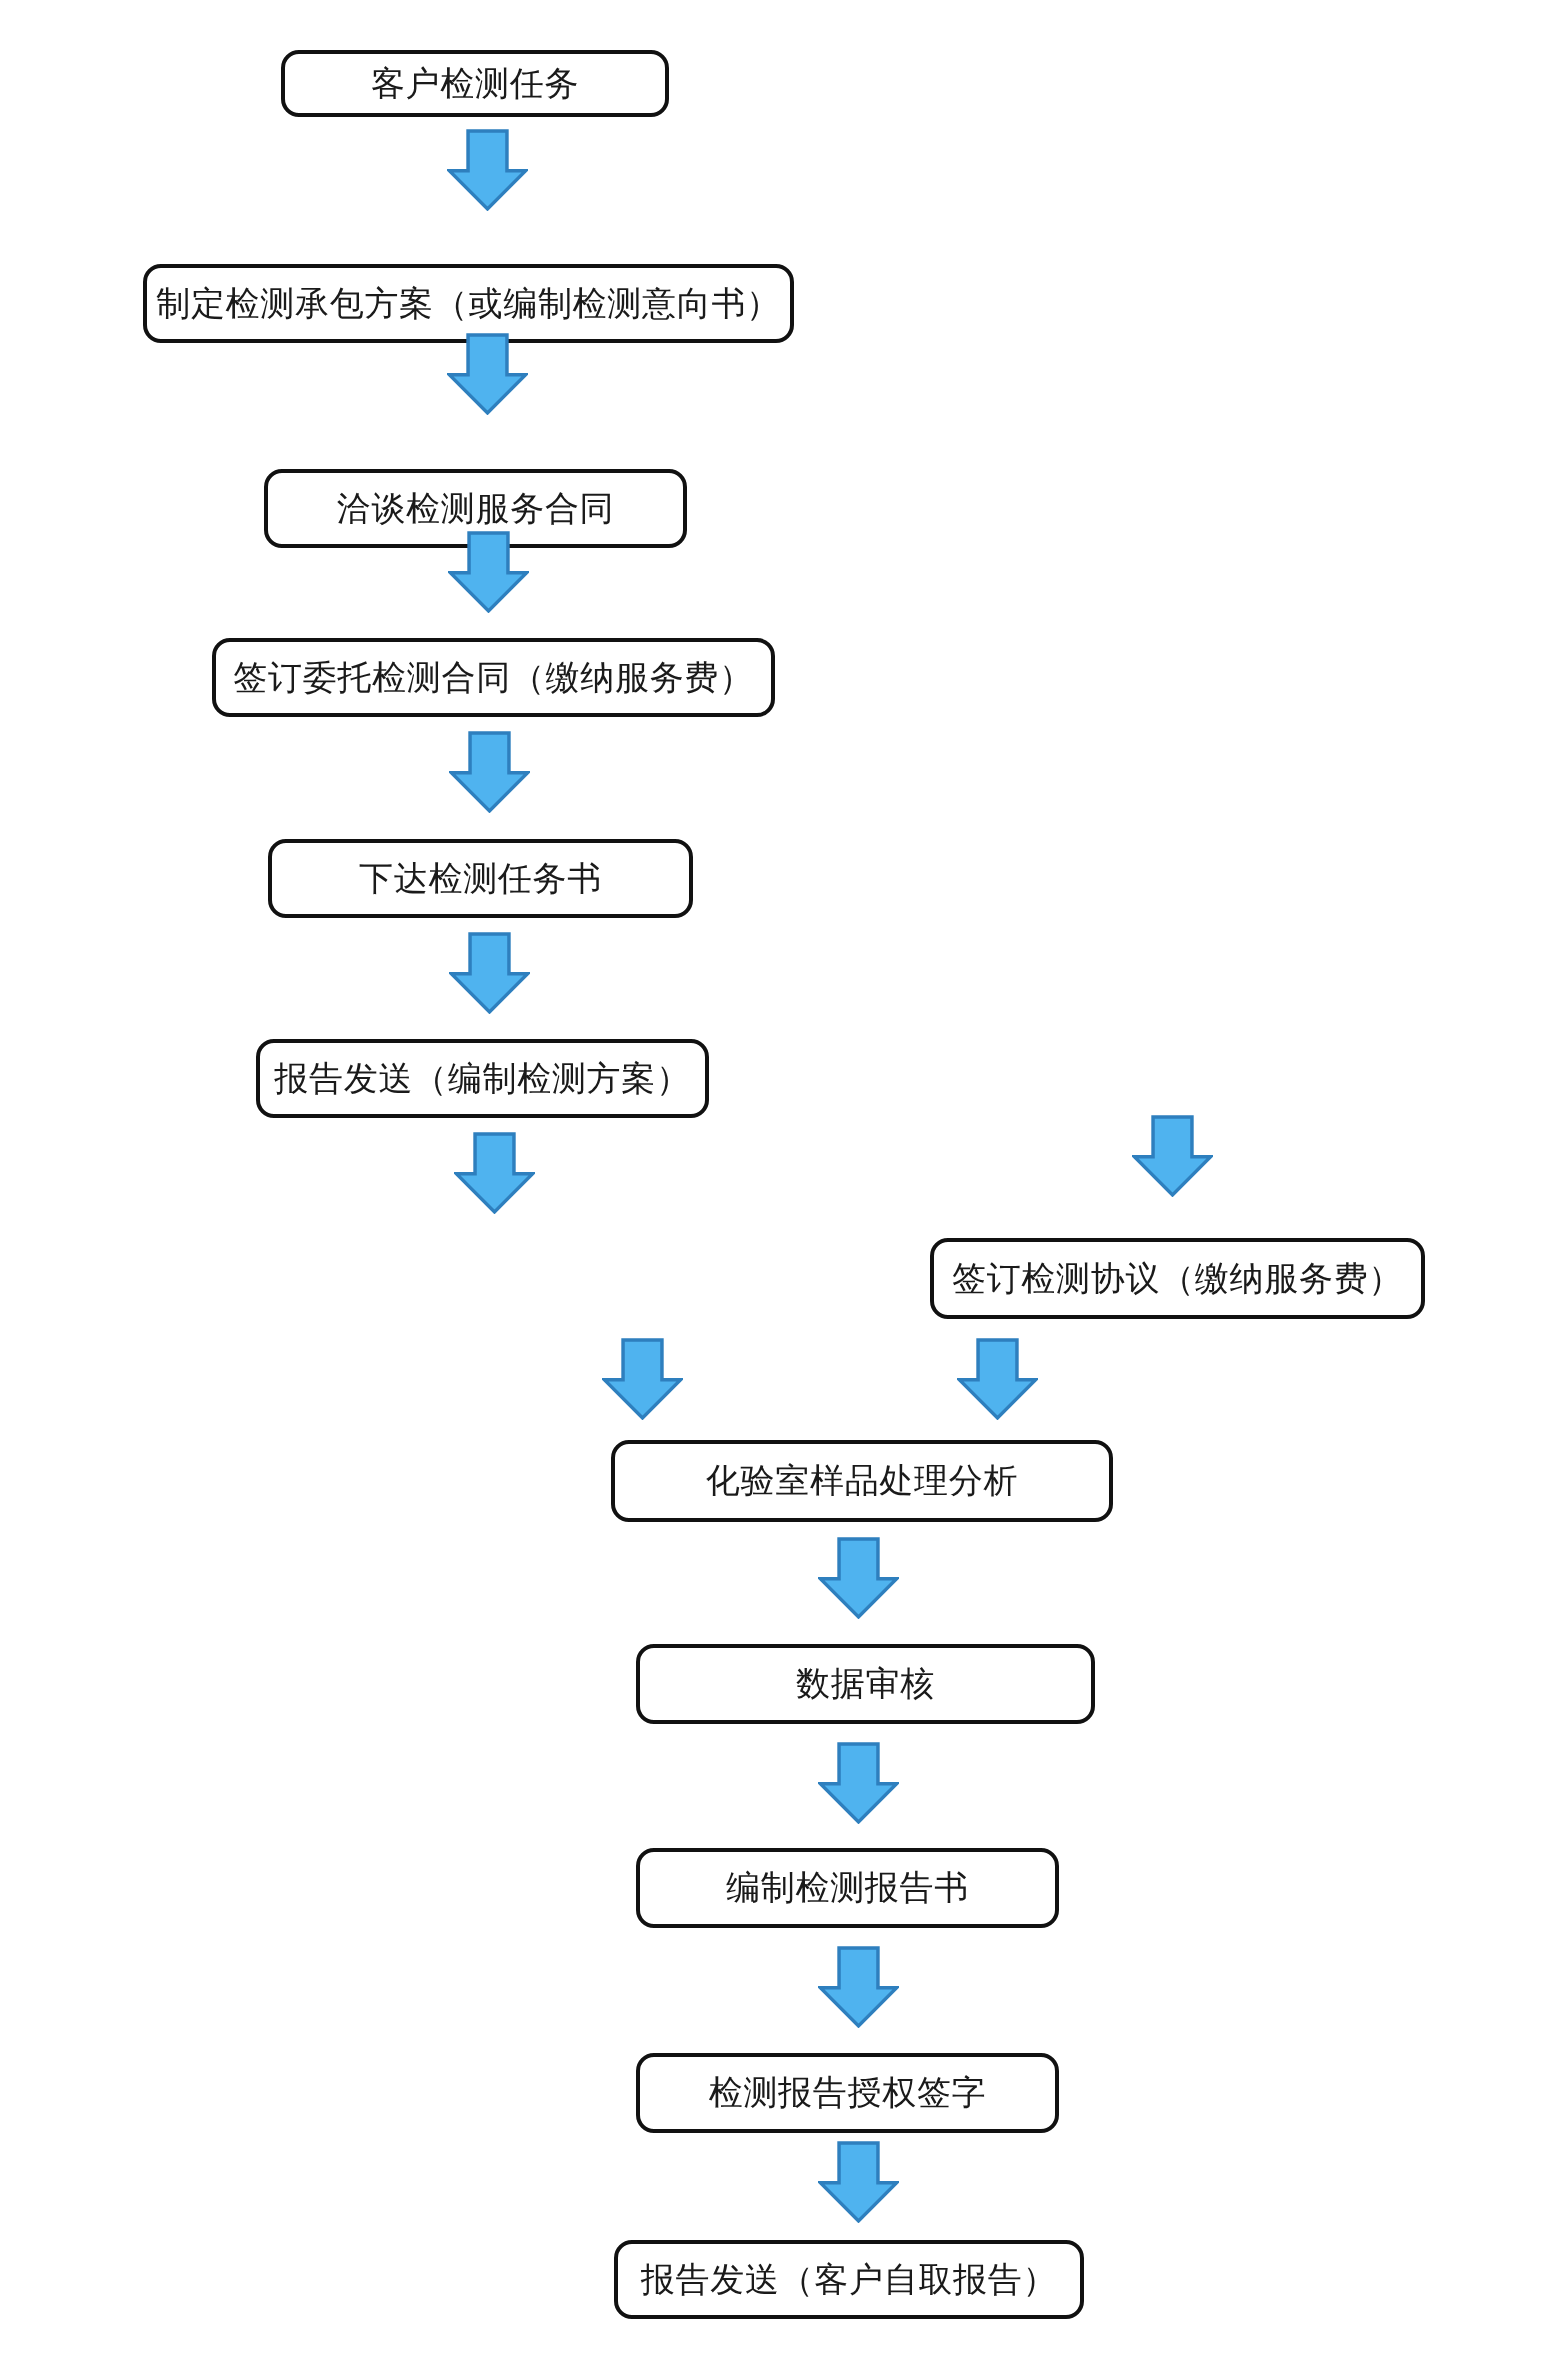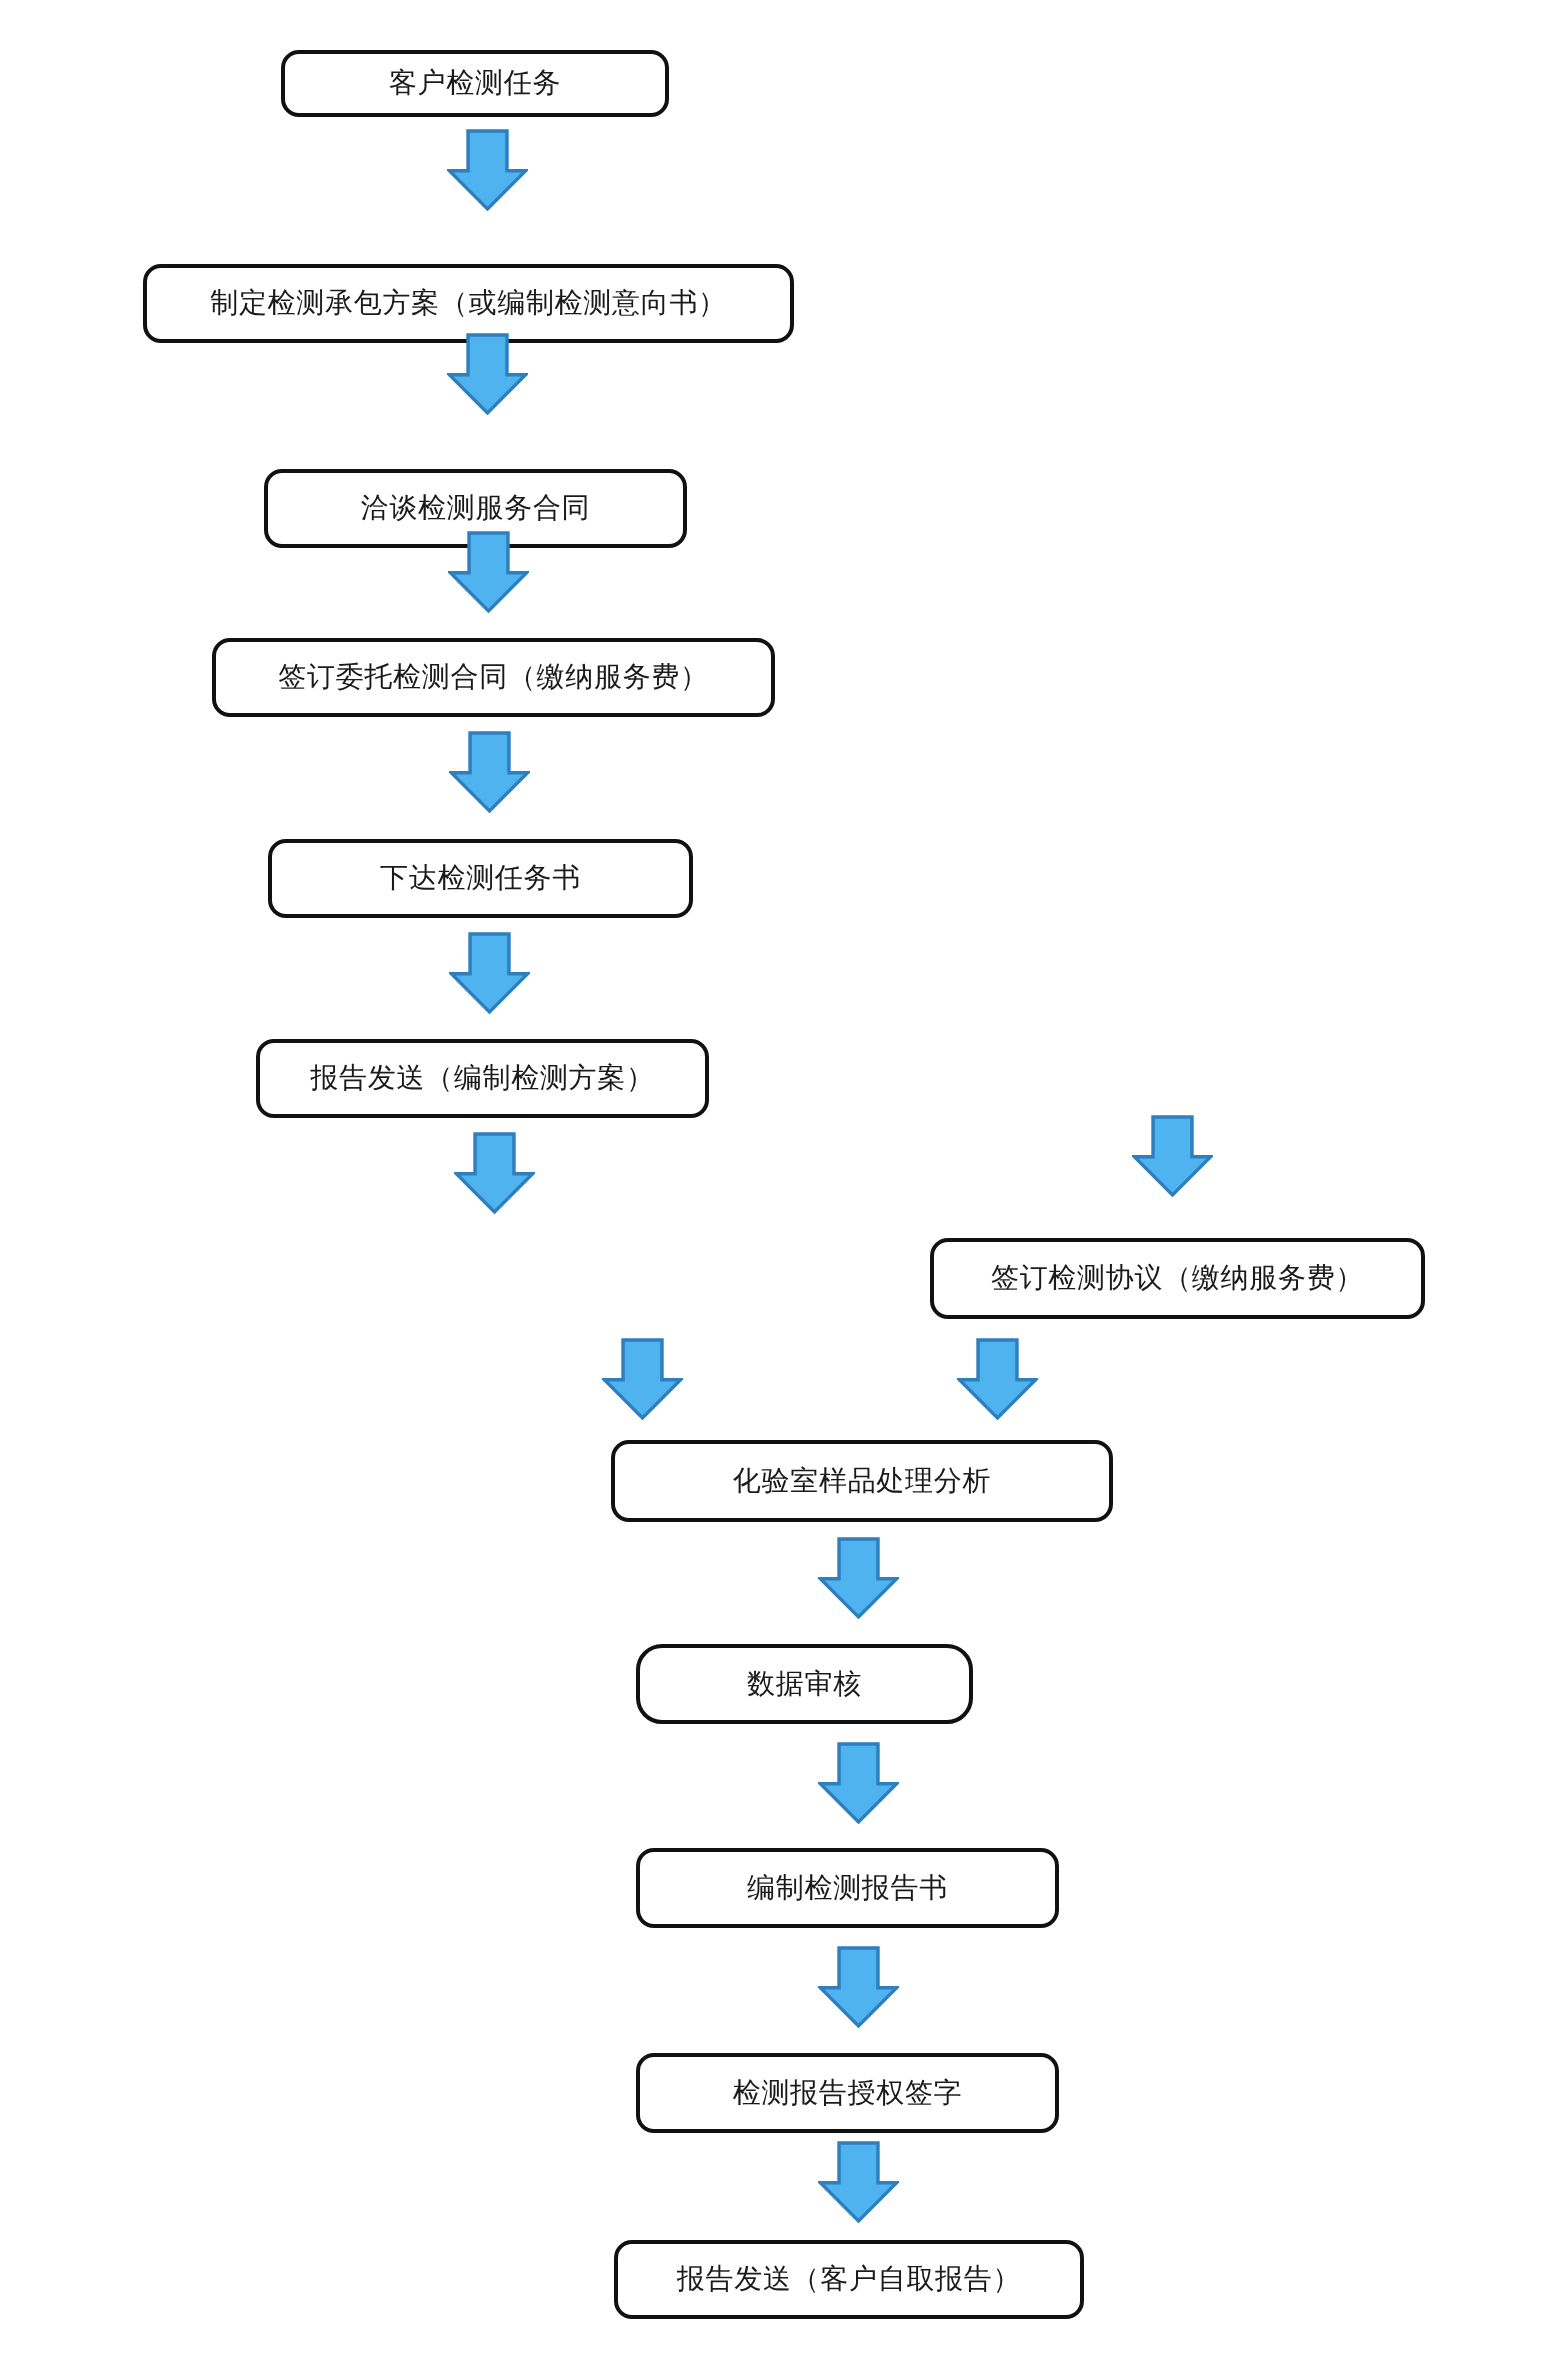--- a/index.html
+++ b/index.html
@@ -20,21 +20,21 @@
     box-sizing: border-box;
     background: var(--box-bg, #ffffff);
     border: 4.2px solid var(--box-border, #111111);
     border-radius: 18px;
     display: flex;
     align-items: center;
     justify-content: center;
     text-align: center;
   }
   .node span {
-    font-size: 28px;
+    font-size: 34px;
     line-height: 1.15;
     color: var(--text-color, #1a1a1a);
     white-space: nowrap;
     letter-spacing: 0.7px;
   }
   .arrow {
     position: absolute;
     width: 81px;
     height: 82px;
   }
@@ -77,21 +77,21 @@
 
 
   <div class="node" style="left:930px; top:1238px; width:495px; height:81px;text-align:right;">
     <span>签订检测协议（缴纳服务费）</span>
   </div>
 
   <div class="node" style="left:611px; top:1440px; width:502px; height:82px;">
     <span>化验室样品处理分析</span>
   </div>
 
-  <div class="node" style="left:636px; top:1644px; width:337px; height:80px;border-radius:26px;">
+  <div class="node" style="left:636px; top:1644px; width:459px; height:80px;">
     <span>数据审核</span>
   </div>
 
   <div class="node" style="left:636px; top:1848px; width:423px; height:80px;align-items:center;">
     <span>编制检测报告书</span>
   </div>
 
   <div class="node" style="left:636px; top:2053px; width:423px; height:80px;">
     <span>检测报告授权签字</span>
   </div>

